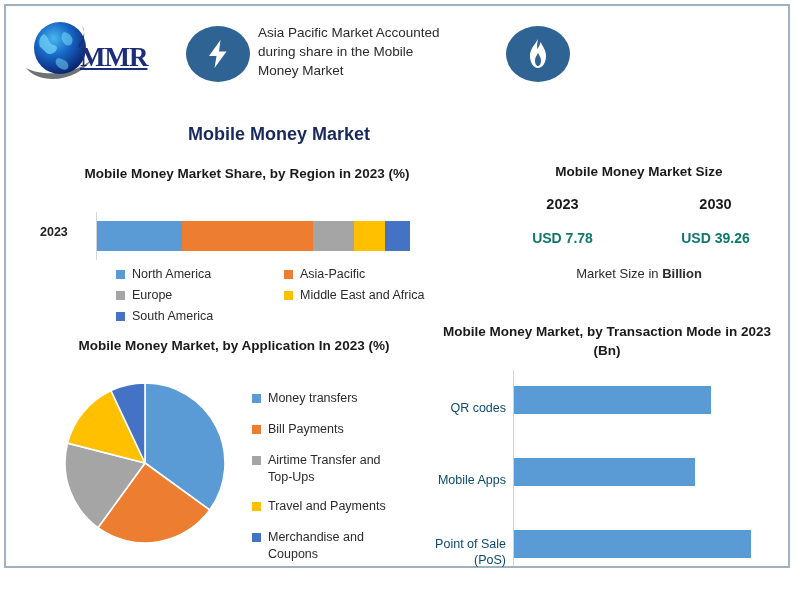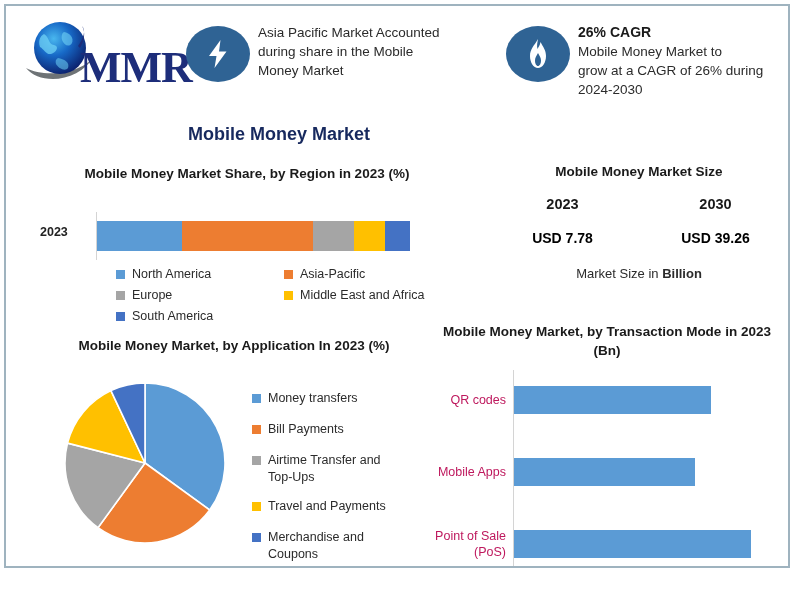--- a/index.html
+++ b/index.html
@@ -42,24 +42,25 @@
   .globe-wrap {
     position: absolute;
     left: 4px; top: 2px;
     width: 74px; height: 74px;
   }
   .mmr-text {
     position: absolute;
     left: 60px;
     top: 28px;
     font-family: "Liberation Serif", serif;
-    font-size: 44px;
+    font-size: 27px;
     font-weight: bold;
     color: #1d2d7a;
     letter-spacing: -1px;
+    text-decoration: underline;
   }
 
   .fact {
     position: absolute;
     top: 12px;
     height: 84px;
   }
   .fact-1 { left: 180px; width: 310px; }
   .fact-2 { left: 500px; width: 286px; }
 
@@ -168,21 +169,21 @@
     top: 33px; left: 0; width: 306px;
     display: flex;
   }
   .size-values {
     position: absolute;
     top: 67px; left: 0; width: 306px;
     display: flex;
   }
   .size-cell { width: 50%; text-align: center; }
   .size-year { font-size: 14.5px; font-weight: bold; color: #1a1a1a; }
-  .size-val { font-size: 14px; font-weight: bold; color: #000000; }
+  .size-val { font-size: 14px; font-weight: bold; color: #0f766e; }
   .size-foot {
     position: absolute;
     top: 104px; left: 0; width: 306px;
     text-align: center;
     font-size: 13px;
     color: #2b2b2b;
   }
   .size-foot b { font-weight: bold; }
 
   
@@ -216,21 +217,22 @@
     width: 1px; height: 196px;
     background: #d4d4d4;
   }
   .hbar-row { position: absolute; left: 0; width: 366px; height: 44px; }
   .hbar-label {
     position: absolute;
     left: 0; width: 80px;
     text-align: right;
     font-size: 12.5px;
     line-height: 16px;
-    color: #be185d;
+    color: #0c4a6e;
+    margin-top: 8px;
   }
   .hbar-bar {
     position: absolute;
     left: 88px;
     top: 8px;
     height: 28px;
     background: #5b9bd5;
   }
 </style>
 </head>
@@ -274,26 +276,20 @@
       </div>
     </div>
 
     <div class="fact fact-2">
       <div class="fact-icon">
         <svg width="34" height="34" viewBox="0 0 34 34">
           <path d="M17 2 C13 9 9 12 9 19 C9 25.5 12.5 31 17 31 C21.5 31 25 25.5 25 19 C25 13 22 10 19.5 5 C19 8.5 17.5 10 16.5 12 C15.5 9 16.5 5 17 2 Z" fill="#ffffff"></path>
           <path d="M17 16 C15.5 19 14 20.5 14 23.5 C14 26.5 15.3 29 17 29 C18.7 29 20 26.5 20 23.5 C20 20.5 18.5 19 17 16 Z" fill="#2f6394"></path>
         </svg>
       </div>
-      <div class="fact-body">
-        <div class="fact-heading">26% CAGR</div>
-        <div>Mobile Money Market to</div>
-        <div>grow at a CAGR of 26% during</div>
-        <div>2024-2030</div>
-      </div>
     </div>
   </div>
 
   <div class="main-title">
     <span>Mobile Money Market</span>
   </div>
 
   <div id="region-panel">
     <div class="panel-title" id="region-title">Mobile Money Market Share, by Region in 2023 (%)</div>
     <div class="region-plot">

